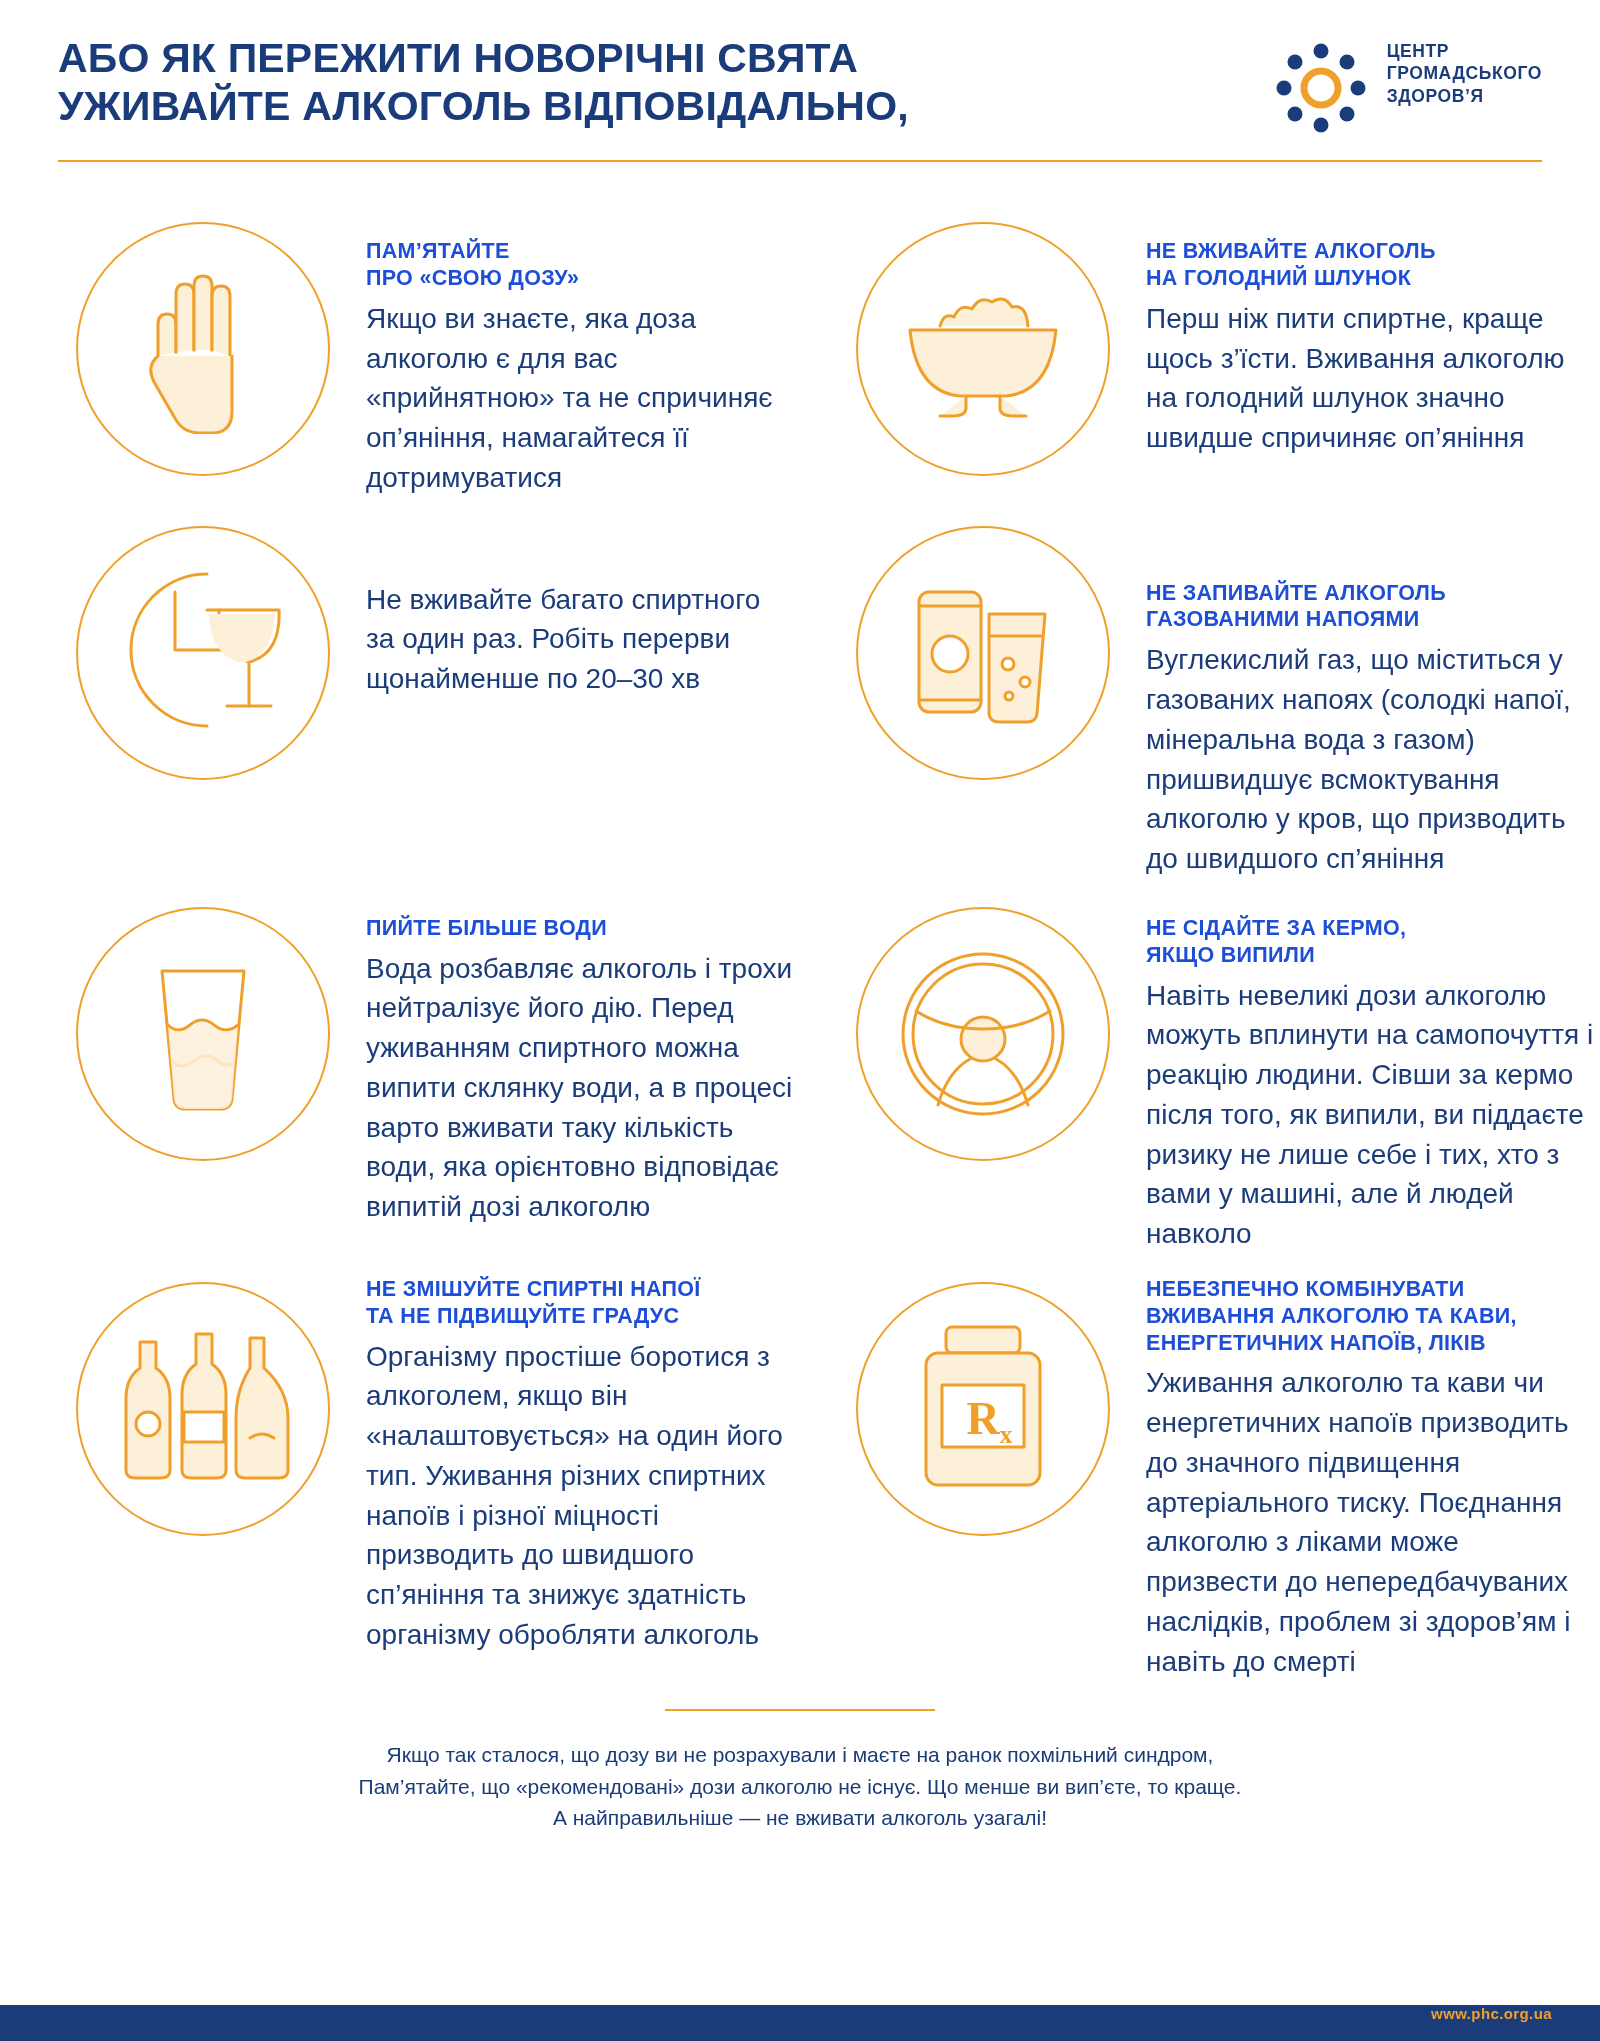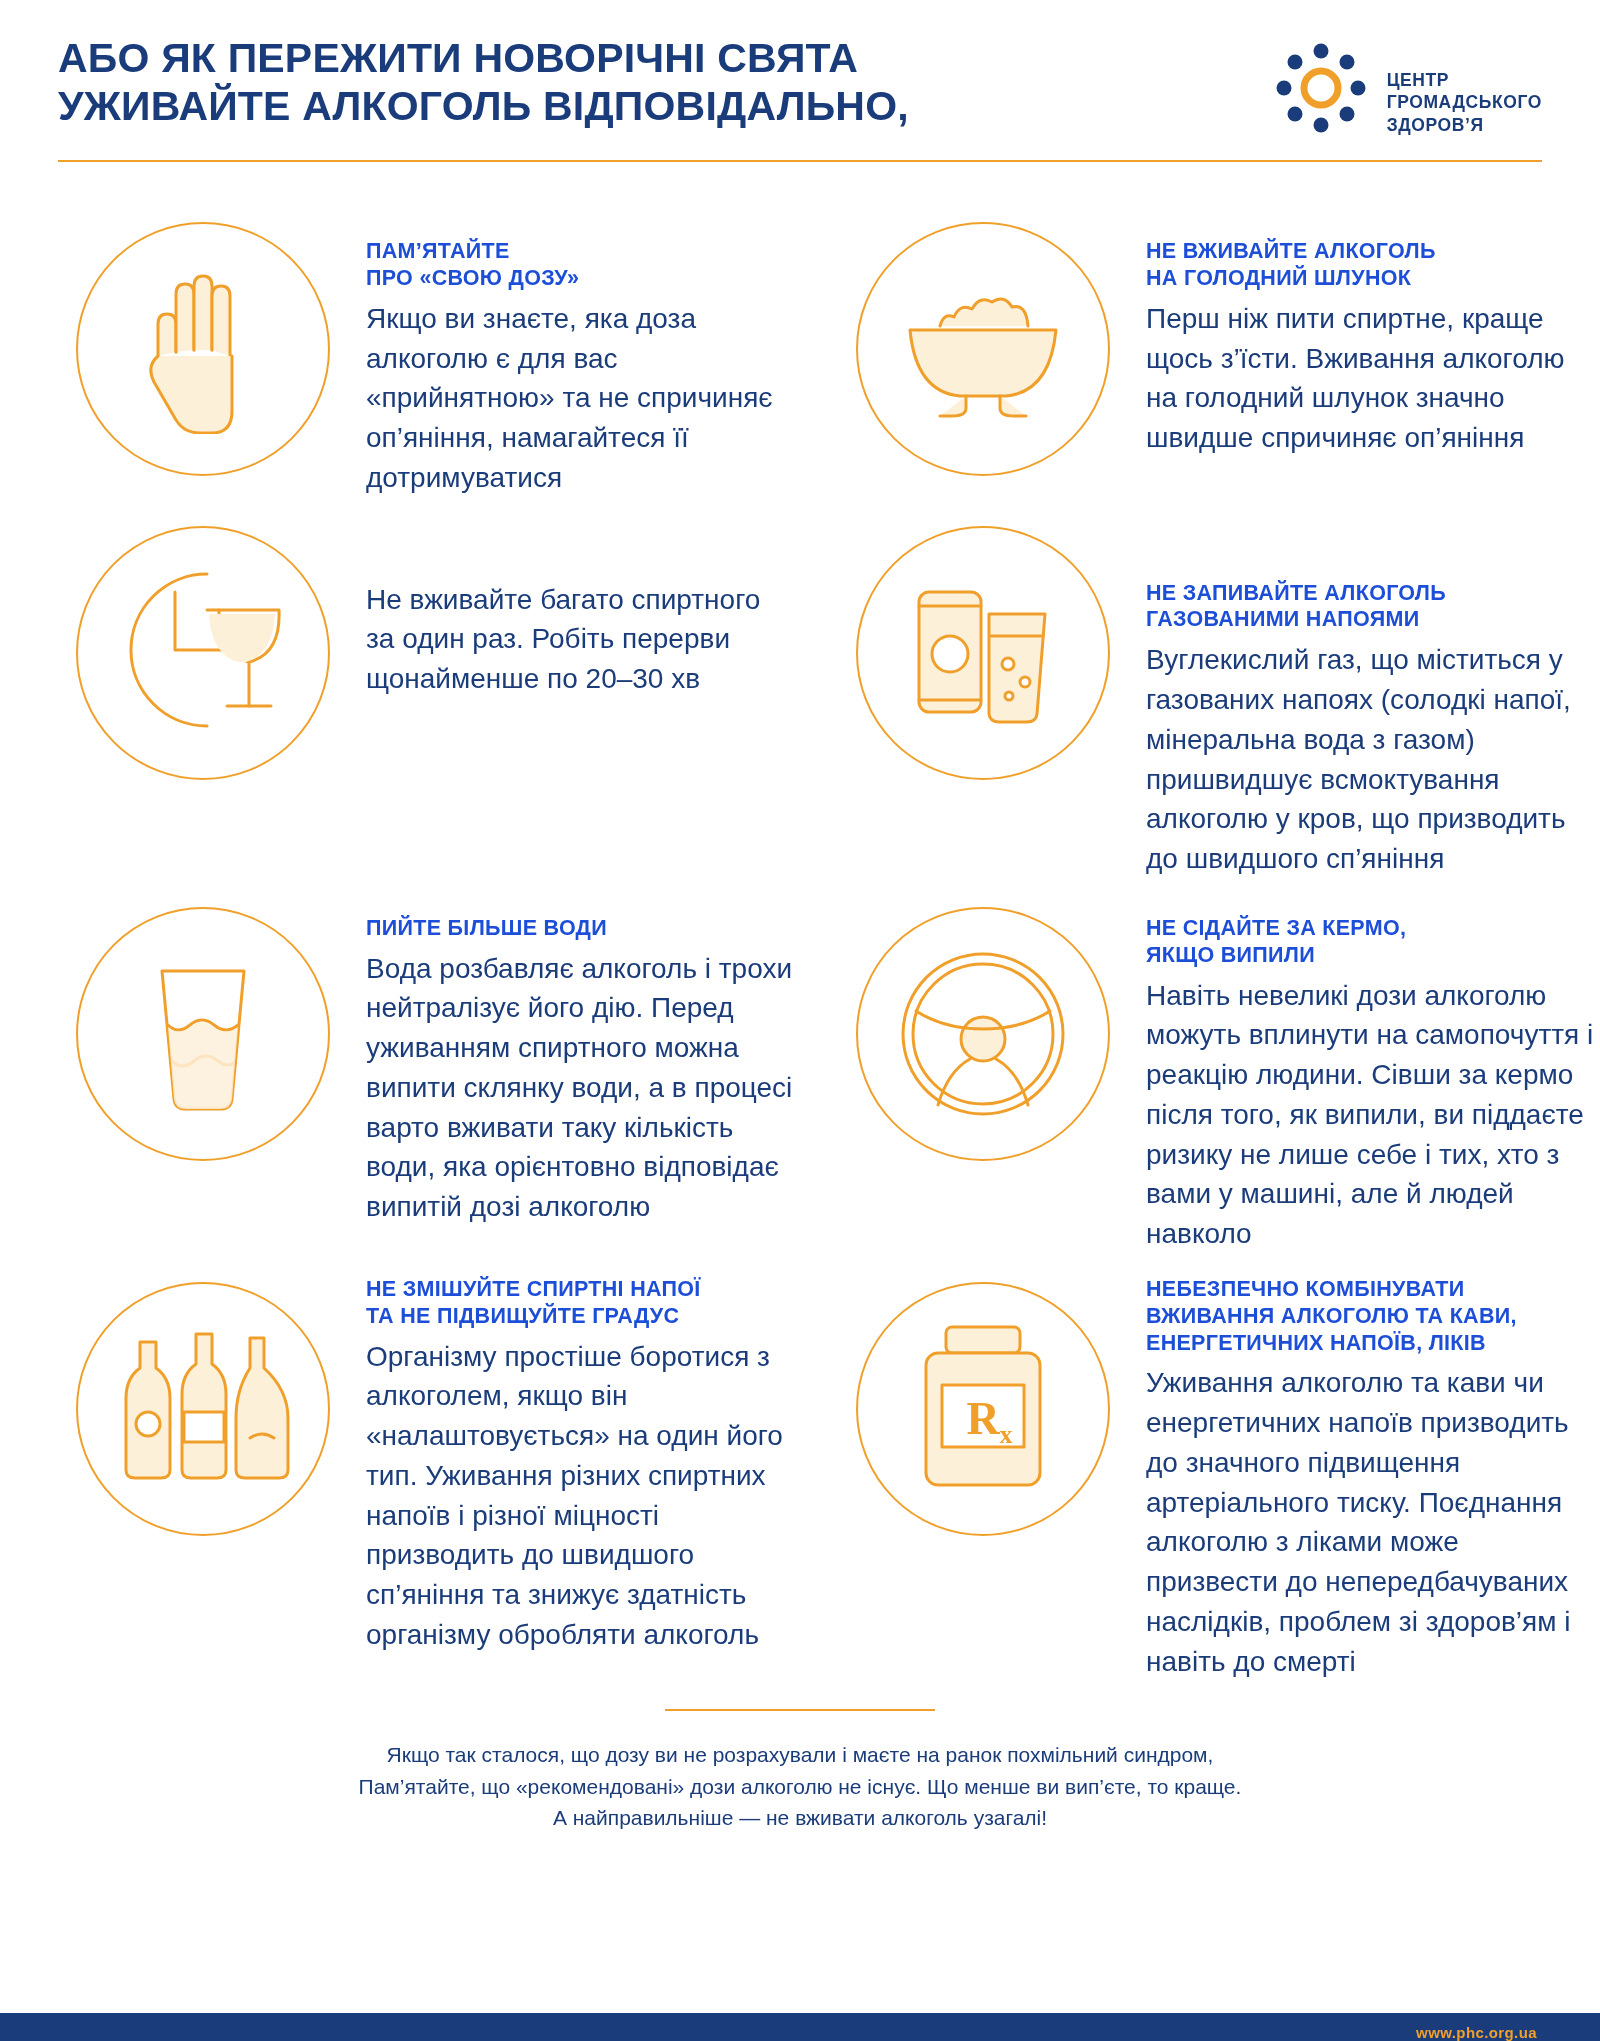--- a/index.html
+++ b/index.html
@@ -36,21 +36,21 @@
     font-weight: bold;
     letter-spacing: 0.2px;
     color: #1b3c7b;
     text-transform: uppercase;
     max-width: 1130px;
   }
   .title div { white-space: nowrap; }
 
   .logo {
     display: flex;
-    align-items: flex-end;
+    align-items: flex-start;
     gap: 18px;
     padding-top: 6px;
   }
   .logo-mark {
     width: 96px;
     height: 96px;
     position: relative;
   }
   .logo-text {
     font-size: 17.5px;
@@ -137,26 +137,26 @@
     font-weight: normal;
     margin-top: 28px;
     padding: 0 120px;
   }
   .footer-note .hl { color: #f0a02a; }
   .bottom-bar {
     position: absolute;
     left: 0;
     bottom: 0;
     width: 1600px;
-    height: 28px;
+    height: 36px;
     background: #1b3c7b;
     display: flex;
-    align-items: flex-end;
+    align-items: flex-start;
     justify-content: flex-end;
-    padding-right: 63px;
+    padding-right: 48px;
     box-sizing: border-box;
   }
   .bottom-bar a, .bottom-bar span {
     color: #f0a02a;
     font-size: 15px;
     font-weight: bold;
     text-decoration: none;
     letter-spacing: 0.4px;
   }
   svg { display: block; }

